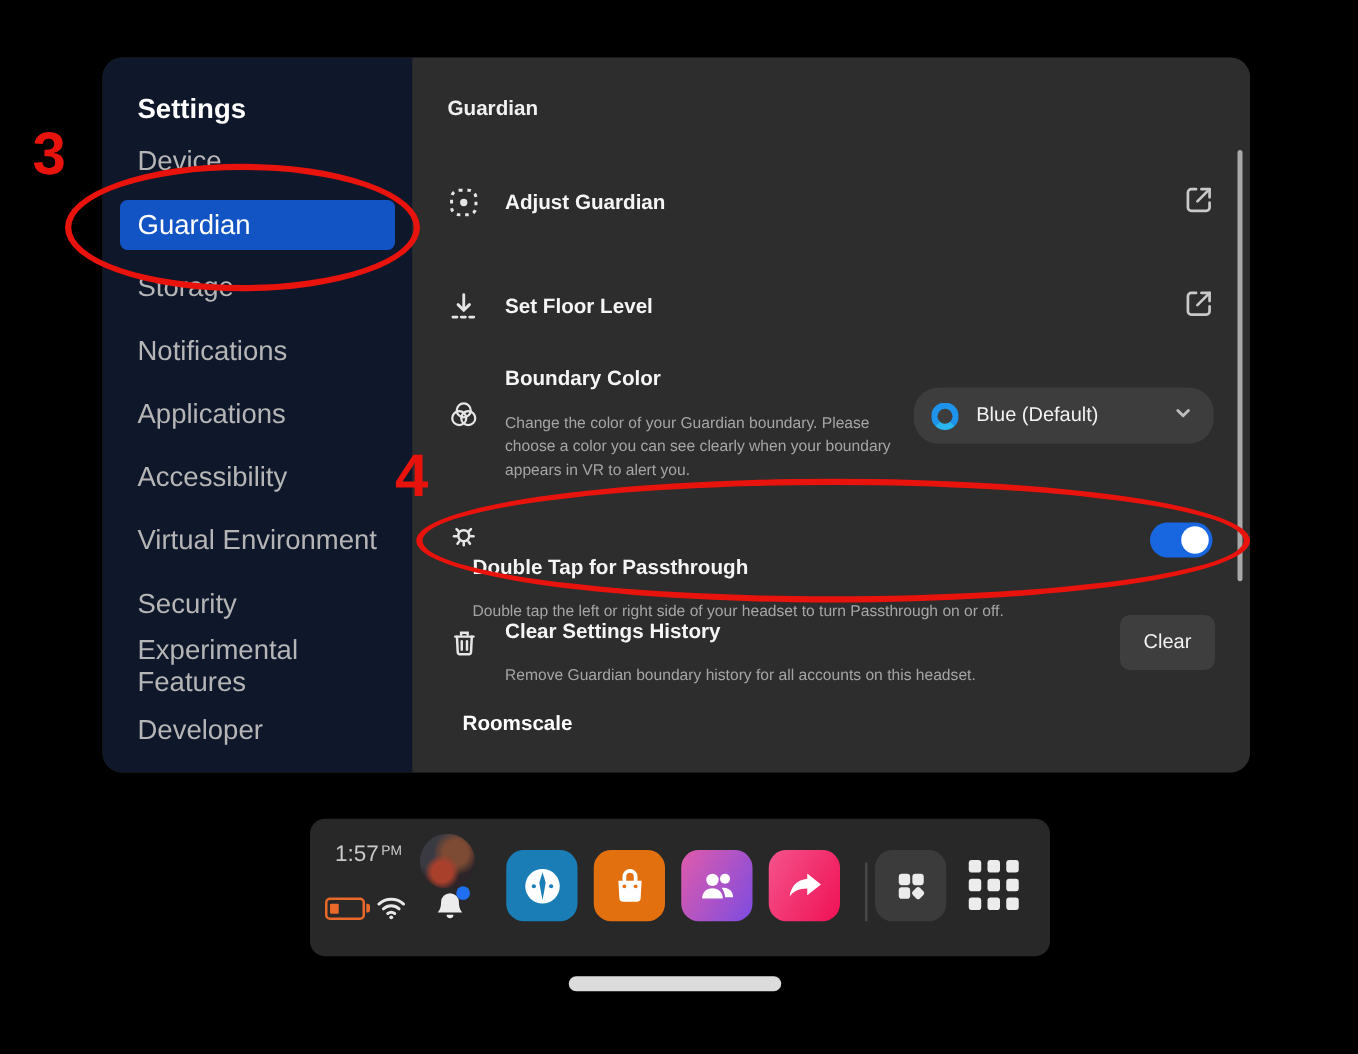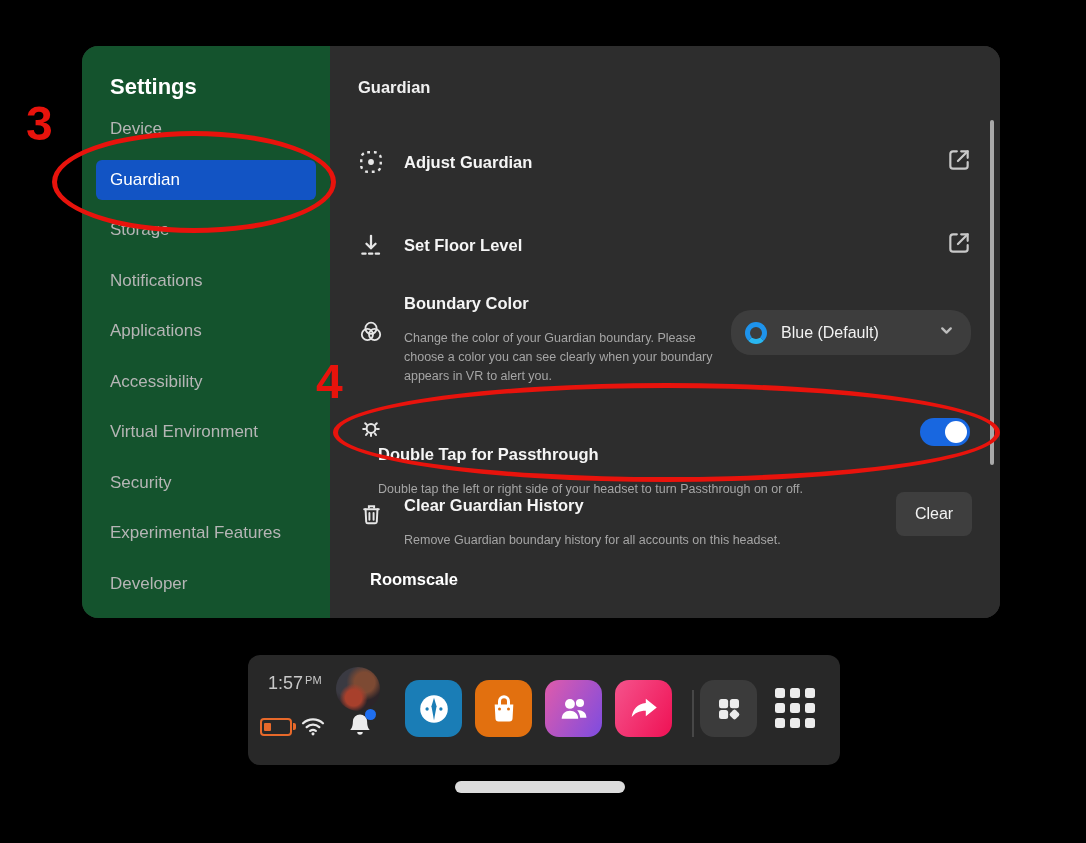--- a/index.html
+++ b/index.html
@@ -3,25 +3,25 @@
 <meta charset="utf-8">
 <style>
   * { margin:0; padding:0; box-sizing:border-box; }
   html,body { width:1086px; height:843px; background:#000; overflow:hidden;
     font-family:"Liberation Sans", sans-serif; position:relative; }
 
   
   .window { position:absolute; left:82px; top:46px; width:918px; height:572px;
     background:#2d2d2d; border-radius:16px; display:flex; overflow:hidden; z-index:1; }
 
-  .sidebar { width:248px; flex-shrink:0; background:#14532d; padding:26px 0 0 28px; }
+  .sidebar { width:248px; flex-shrink:0; background:#0f172a; padding:26px 0 0 28px; }
   .sidebar-title { color:#fff; font-size:22px; font-weight:bold; height:30px; line-height:30px; }
   .side-items { margin-top:2px; }
   .side-item { height:50.5px; display:flex; align-items:center; color:#b5b5b5;
-    font-size:17px; cursor:pointer;text-align:right; }
+    font-size:22px; cursor:pointer; }
   .side-item .side-label { display:block; }
   .side-item.selected .side-label { display:flex; align-items:center; background:#1254c4;
     color:#fff; width:220px; height:40px; margin-left:-14px; padding-left:14px;
     border-radius:6px; }
 
   .main { position:relative; flex:1; background:#2d2d2d; }
   .main-header { position:absolute; left:28px; top:26px; height:30px; line-height:30px;
     color:#f0f0f0; font-size:16.5px; font-weight:600; }
   .row { position:absolute; left:28px; width:614px; display:flex; align-items:center; }
   .row-title { color:#f5f5f5; font-size:16.5px; font-weight:600; }
@@ -243,21 +243,21 @@
       <span class="icon-cell">
         <svg width="25" height="25" viewBox="0 0 24 24" fill="none" stroke="#e6e6e6" stroke-width="1.9" stroke-linecap="round">
             <path d="M9.5 5.5V4h5v1.5"></path>
             <path d="M5 7h14"></path>
             <path d="M6.3 7l.6 12a1.6 1.6 0 0 0 1.6 1.5h7a1.6 1.6 0 0 0 1.6-1.5l.6-12"></path>
             <path d="M10 10.5v6.5"></path>
             <path d="M14 10.5v6.5"></path>
           </svg>
       </span>
       <div class="text-col">
-        <div class="row-title">Clear Guardian History</div>
+        <div class="row-title">Clear Settings History</div>
         <div class="row-desc">Remove Guardian boundary history for all accounts on this headset.</div>
       </div>
       <button class="clear-btn">Clear</button>
     </div>
 
     <div class="section-header">Roomscale</div>
     <div class="scrollbar"></div>
   </div>
 </div>
 

